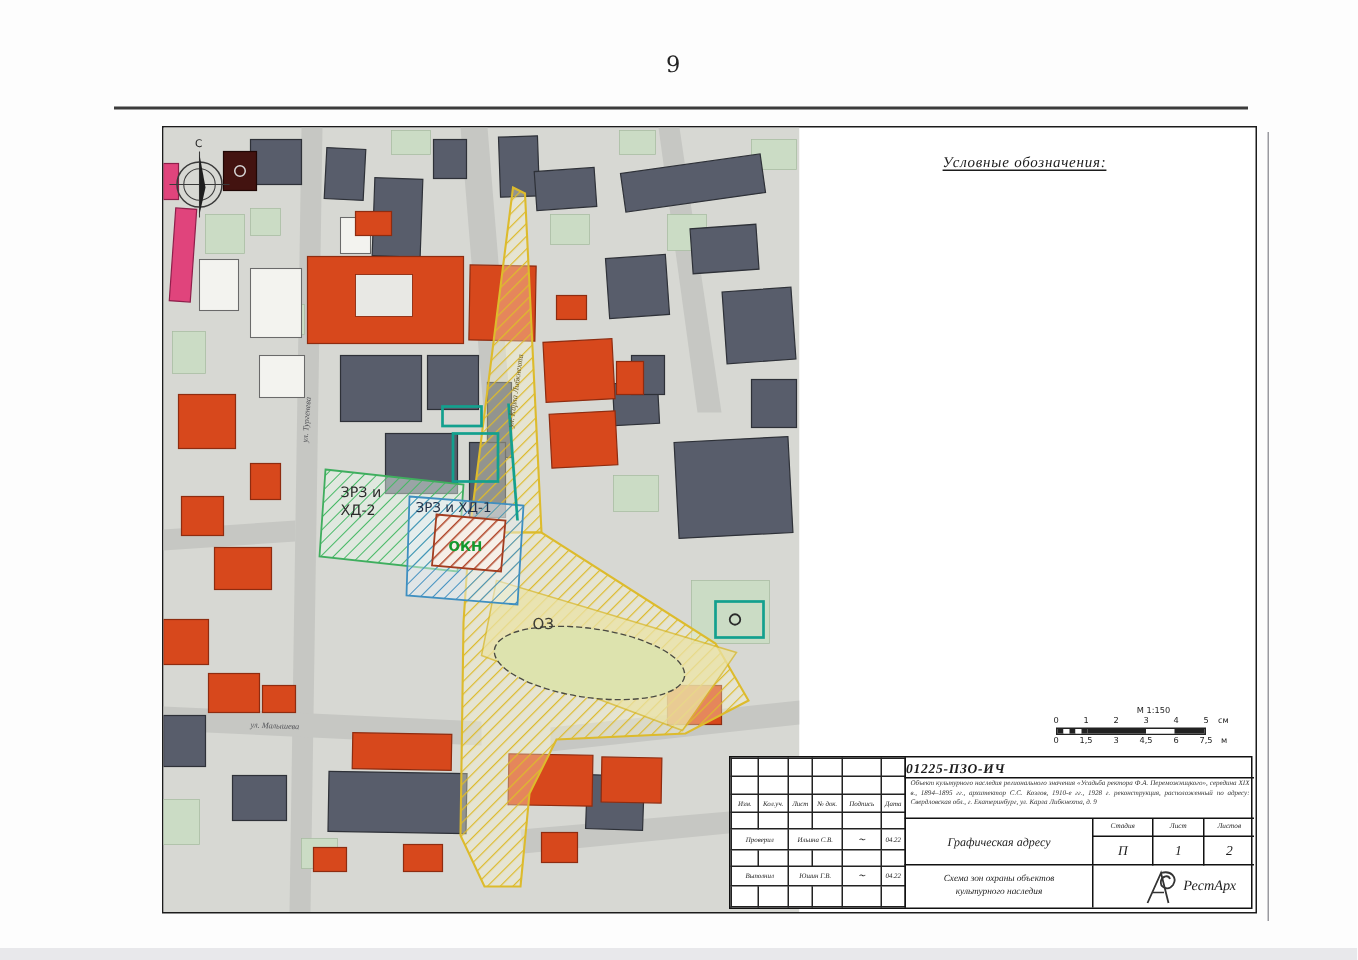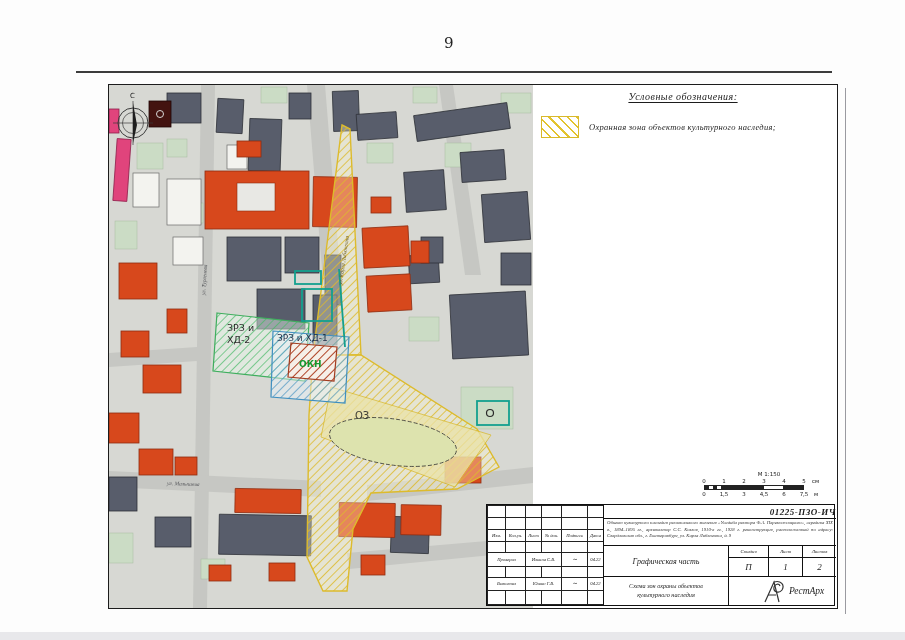--- a/index.html
+++ b/index.html
@@ -12,21 +12,21 @@
   #top-rule{left:76px;top:71px;width:756px;height:2px;background:#3c3c3c;}
   #bottom-strip{left:0;top:632px;width:905px;height:8px;background:#e8e8eb;}
   #scan-line{left:845px;top:88px;width:1px;height:526px;background:#9a9aa0;}
 
   
   #sheet{left:108px;top:84px;width:728px;height:523px;background:#ffffff;border:1.5px solid #1c1c1c;}
   #map-svg{position:absolute;left:0;top:0;}
 
   
   #legend{left:424px;top:2px;width:300px;}
-  #legend-title{text-align:center;font-style:italic;font-size:10px;letter-spacing:.5px;margin:4px 0 14px 0;text-decoration:underline;text-underline-offset:2px;}
+  #legend-title{text-align:center;font-style:italic;font-size:10px;letter-spacing:.5px;margin:16px 0 14px 0;text-decoration:underline;text-underline-offset:2px;}
   .lg-item{display:flex;align-items:center;gap:10px;margin:0 0 10px 8px;}
   .sw{width:38px;height:22px;flex:0 0 auto;border:1px solid #8a8a8a;box-sizing:border-box;}
   .sw-green{background:#2fba47;border-color:#5a5a5a;}
   .sw-red{border:1px solid #b04427;background:repeating-linear-gradient(45deg,rgba(0,0,0,0) 0 4px,#b04427 4px 5.6px);}
   .sw-yellow{border:1px solid #d9b92a;background:repeating-linear-gradient(45deg,rgba(0,0,0,0) 0 5px,#e3c32e 5px 6.6px);}
   .sw-blue{border:1px solid #3f8fc0;background:repeating-linear-gradient(45deg,rgba(0,0,0,0) 0 5px,#4596cc 5px 6.6px);}
   .sw-greenh{border:1px solid #43b863;background:repeating-linear-gradient(45deg,rgba(0,0,0,0) 0 5px,#4cbf6e 5px 6.6px);}
   .lg-label{font-style:italic;font-size:8.5px;letter-spacing:.3px;color:#1f1f1f;}
   #lg-point{display:flex;align-items:flex-end;gap:12px;margin:16px 0 0 6px;}
   #lg-point-sym{position:relative;width:26px;height:22px;flex:0 0 auto;}
@@ -41,21 +41,21 @@
   .sb-ticks span{position:absolute;transform:translateX(-50%);}
   .sb-unit{transform:none !important;}
   #sb-bar{position:relative;margin-left:10px;width:100px;height:5px;border:0.8px solid #222;box-sizing:border-box;display:flex;}
   .sb-seg{height:100%;}
 
   
   #titleblock{left:377px;top:419px;width:349px;height:102px;background:#ffffff;border:1.6px solid #111;box-sizing:border-box;font-style:italic;}
   #tb-left{position:absolute;left:0;top:0;width:116px;height:100px;border-collapse:collapse;table-layout:fixed;}
   #tb-left td{border:0.6px solid #222;padding:0;font-size:4.6px;font-style:italic;text-align:center;overflow:hidden;white-space:nowrap;color:#222;}
   .tb-cell{position:absolute;border-left:0.8px solid #111;box-sizing:border-box;}
-  #tb-docnum{left:116px;top:0;width:233px;height:14px;border-bottom:0.8px solid #111;text-align:right;font-size:9px;font-weight:bold;letter-spacing:.5px;line-height:14px;}
+  #tb-docnum{left:116px;top:0;width:233px;height:14px;border-bottom:0.8px solid #111;text-align:left;font-size:9px;font-weight:bold;letter-spacing:.5px;line-height:14px;}
   #tb-desc{left:116px;top:14px;width:233px;height:27px;border-bottom:0.8px solid #111;font-size:4.7px;line-height:1.4;padding:1px 3px;box-sizing:border-box;text-align:justify;color:#333;}
   #tb-graph{left:116px;top:41px;width:125px;height:31px;border-bottom:0.8px solid #111;text-align:center;font-size:8px;line-height:31px;}
   #tb-scheme{left:116px;top:72px;width:125px;height:28px;text-align:center;font-size:6.2px;line-height:1.5;padding-top:4px;}
   .tb-sh{position:absolute;top:41px;height:12px;border-left:0.8px solid #111;border-bottom:0.8px solid #111;box-sizing:border-box;text-align:center;font-size:4.8px;line-height:12px;}
   .tb-sv{position:absolute;top:53px;height:19px;border-left:0.8px solid #111;border-bottom:0.8px solid #111;box-sizing:border-box;text-align:center;font-size:9px;line-height:18px;}
   #tb-logo{left:241px;top:72px;width:128px;height:28px;display:flex;align-items:center;justify-content:center;}
   #tb-logo-text{font-style:italic;font-size:9.5px;margin-left:2px;}
   .sig{color:#8a8a8a;}
 </style>
 </head>
@@ -232,24 +232,20 @@
         <text x="118" y="258" font-size="9.5" fill="#2c2c2c">ХД-2</text>
         <text x="168" y="256" font-size="9" fill="#1f2f46">ЗРЗ и ХД-1</text>
         <text x="190" y="282" font-size="9" font-weight="bold" fill="#12992e">ОКН</text>
         <text x="246" y="334" font-size="10" fill="#3e3e36">ОЗ</text>
       </g>
     </svg>
 
     <div id="legend" class="abs">
       <div id="legend-title">Условные обозначения:</div>
 
-      <div class="lg-item">
-        <div class="sw sw-yellow"></div>
-        <div class="lg-label">Охранная зона объектов культурного наследия;</div>
-      </div>
 
     </div>
 
     <div id="scalebar" class="abs">
       <div id="sb-title">М 1:150</div>
       <div class="sb-ticks">
         <span style="left:10px">0</span>
         <span style="left:30px">1</span>
         <span style="left:50px">2</span>
         <span style="left:70px">3</span>
@@ -348,21 +344,21 @@
               <td></td>
               <td></td>
               <td></td>
               <td></td>
             </tr>
       </tbody>
         </table>
 
       <div id="tb-docnum" class="tb-cell">01225-ПЗО-ИЧ</div>
       <div id="tb-desc" class="tb-cell">Объект культурного наследия регионального значения «Усадьба ректора Ф.А. Переможницкого», середина XIX в., 1894–1895 гг., архитектор С.С. Козлов, 1910-е гг., 1928 г. реконструкция, расположенный по адресу: Свердловская обл., г. Екатеринбург, ул. Карла Либкнехта, д. 9</div>
-      <div id="tb-graph" class="tb-cell">Графическая часть</div>
+      <div id="tb-graph" class="tb-cell">Графическая адресу</div>
       <div id="tb-scheme" class="tb-cell">
         <div>Схема зон охраны объектов</div>
         <div>культурного наследия</div>
       </div>
 
       <div class="tb-sh" style="left:241px;width:40px">Стадия</div>
       <div class="tb-sh" style="left:281px;width:34px">Лист</div>
       <div class="tb-sh" style="left:315px;width:34px;border-left-width:0.8px">Листов</div>
       <div class="tb-sv" style="left:241px;width:40px">П</div>
       <div class="tb-sv" style="left:281px;width:34px">1</div>

